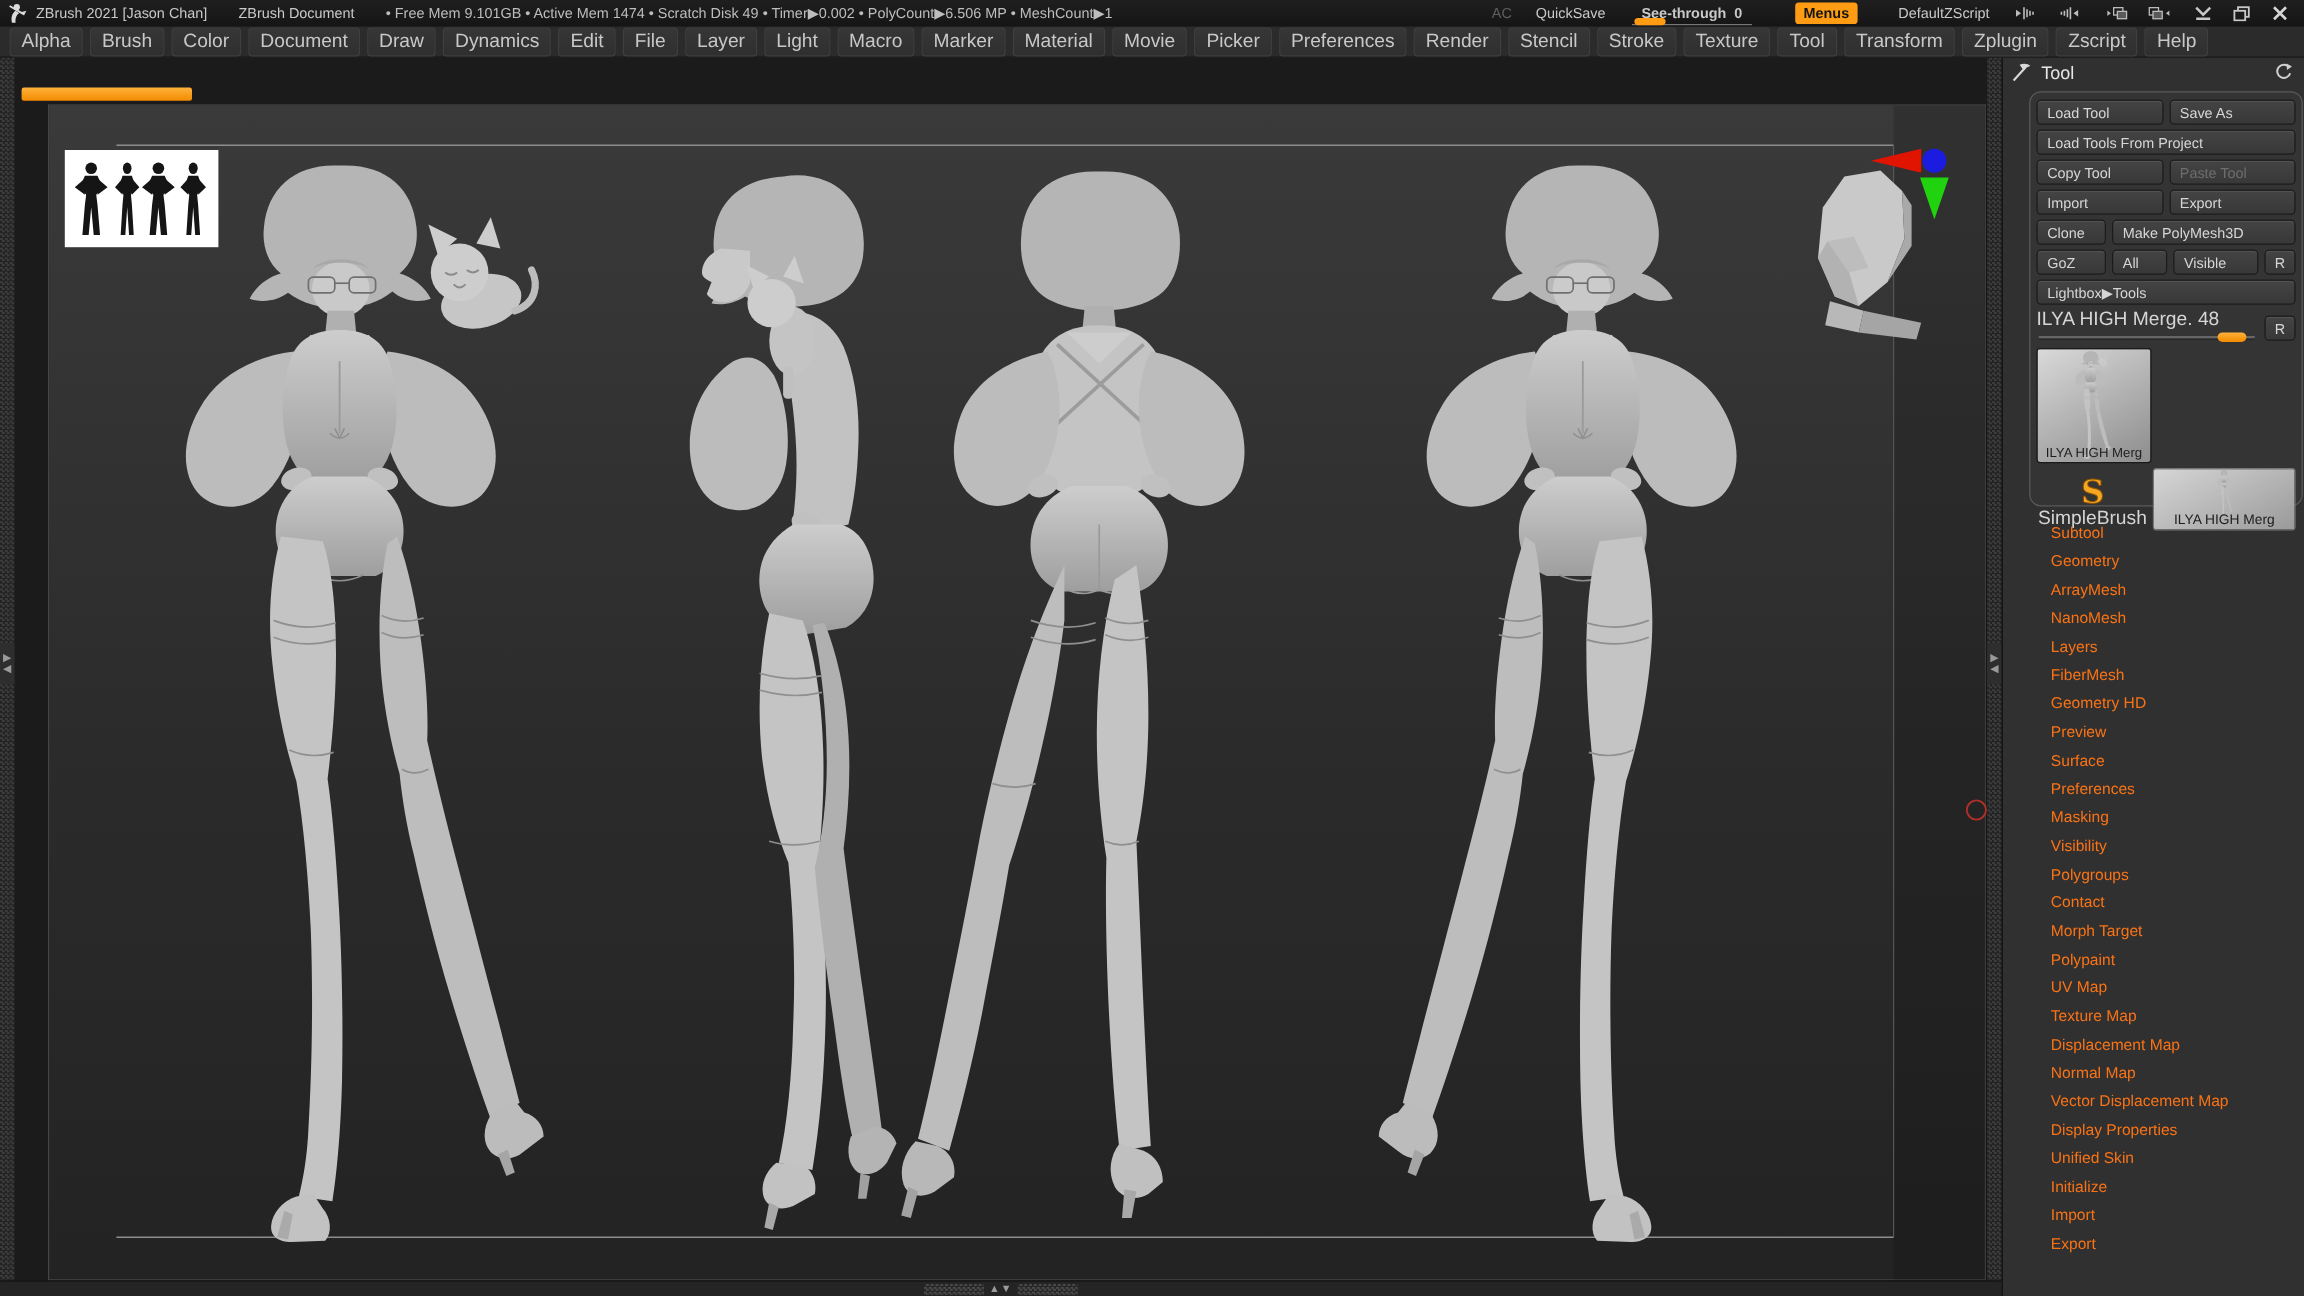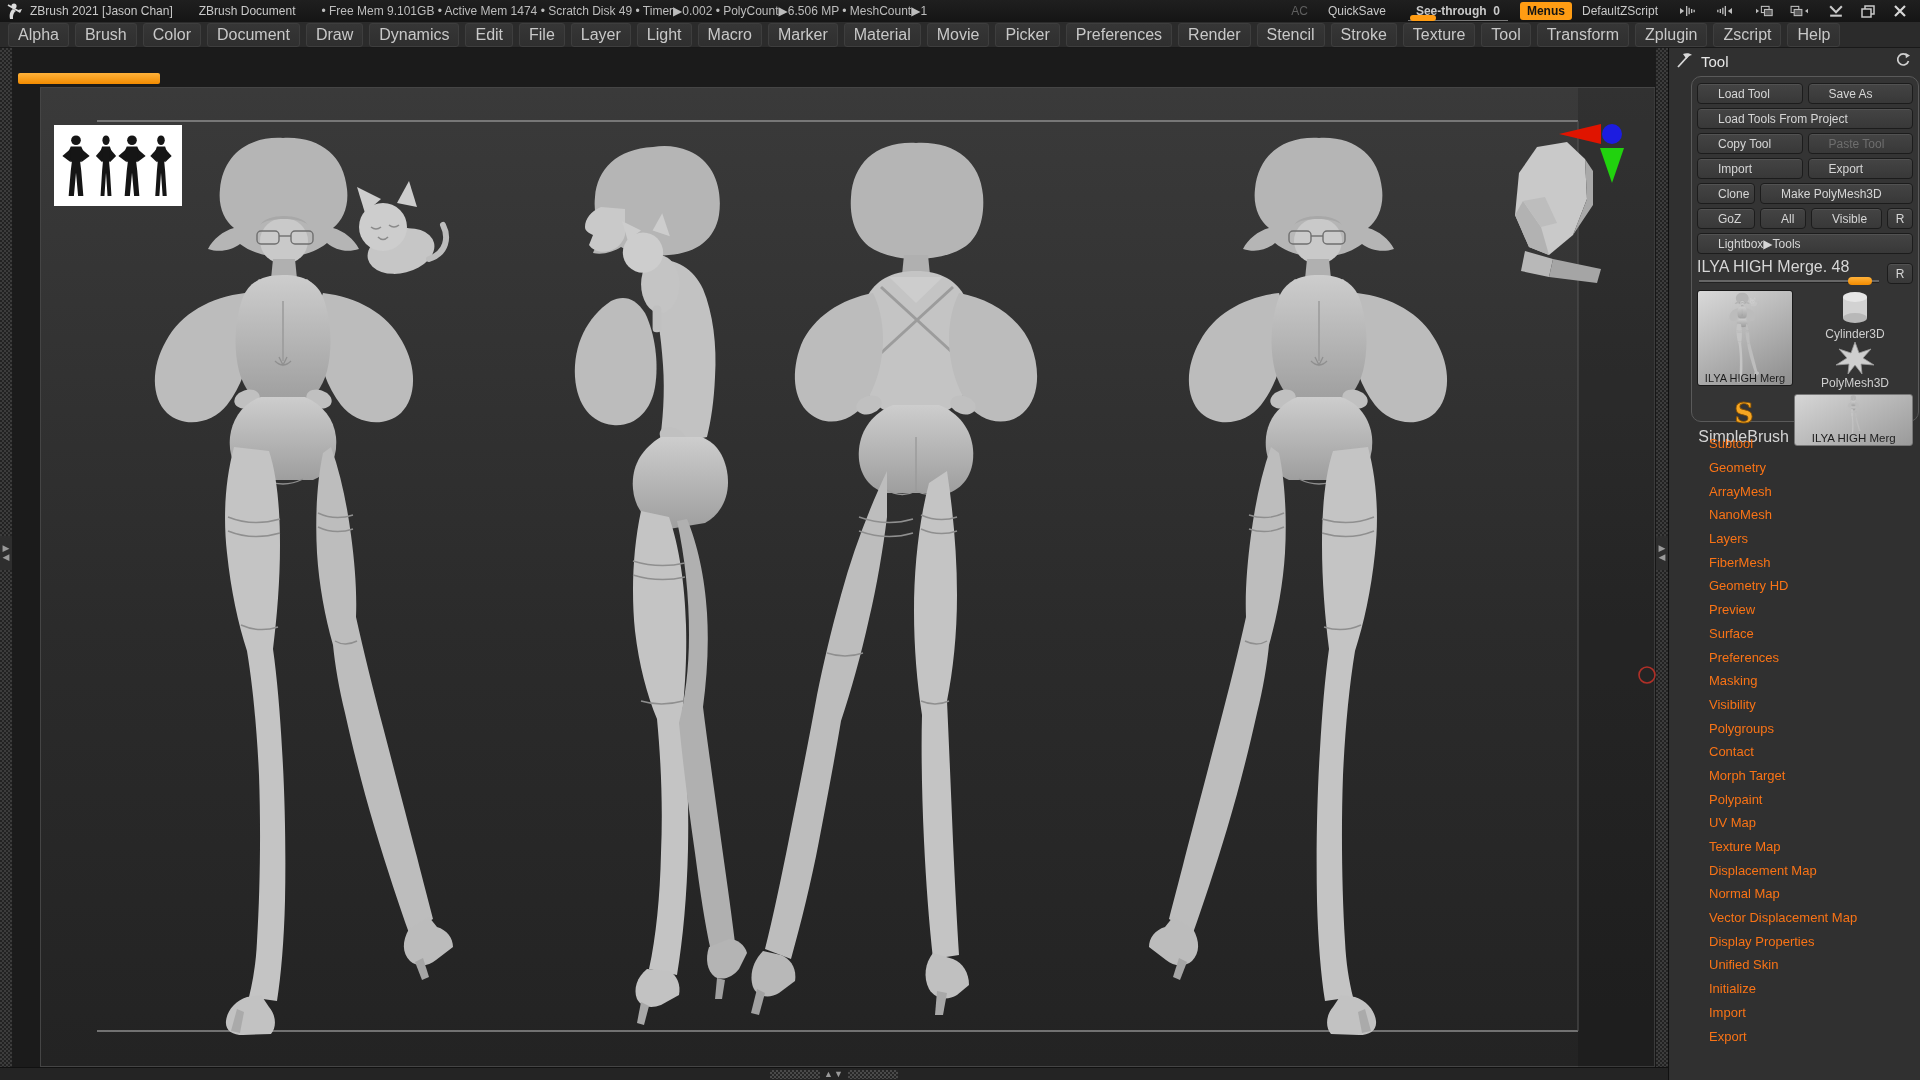--- a/index.html
+++ b/index.html
@@ -14,21 +14,21 @@
   #titlebar .ttl { margin-right:26px; white-space:nowrap; }
   #titlebar .stats { color:#bdbdbd; white-space:nowrap; }
   #titlebar .spacer { flex:1; }
   .tb-item { margin:0 10px; white-space:nowrap; }
   .tb-dim { color:#5f5f5f; }
   .seethrough { position:relative; margin:0 12px; text-align:center; }
   .seethrough .lbl { border-bottom:1px solid #777; padding:0 8px 2px 8px;font-weight:bold; }
   .seethrough .dot { position:absolute; left:2px; bottom:-3px; width:26px; height:6px;
                      border-radius:3px; background:#ff9c13; }
   .menus-btn { background:#ff9c13; color:#141414; border-radius:3px; padding:2px 7px;
-               font-weight:bold; margin:0 0; }
+               font-weight:bold; margin:0 24px; }
   .win-ico { width:20px; height:14px; margin:0 6px; }
   .ico-grp { display:flex; align-items:center; margin:0 6px; }
 
   
   #menubar { position:absolute; left:0; top:22px; width:1920px; height:26px;
              background:#2b2b2b; display:flex; align-items:center; padding-left:8px;
              gap:6px; z-index:39; border-bottom:1px solid #191919;}
   .menu-item { font-size:16px; color:#c8c8c8; background:linear-gradient(#363636,#2f2f2f);
                border:1px solid #3e3e3e; border-radius:3px; padding:2px 9px; white-space:nowrap; }
 
@@ -64,21 +64,21 @@
   #tp-header { position:absolute; left:0; top:0; width:252px; height:26px; display:flex; align-items:center; }
   #tp-header .title { font-size:15px; color:#e6e6e6; margin-left:8px; }
   #tp-header .hicon { width:18px; height:18px; margin-left:6px; }
   #tp-header .ricon { position:absolute; right:10px; top:4px; width:16px; height:16px; }
   #tp-group { position:absolute; left:22px; top:28px; width:228px; height:346px;
               border:1px solid #5a5a5a; border-radius:10px; background:#343434;
               padding:6px 5px; display:flex; flex-direction:column; gap:4px; }
   .btn-row { display:flex; gap:5px; }
   .zbtn { flex:1; height:21px; background:linear-gradient(#444,#383838); border:1px solid #1c1c1c;
           box-shadow:inset 0 1px 0 rgba(255,255,255,.08); border-radius:4px; color:#d6d6d6;
-          font-size:12px; display:flex; align-items:center; padding-left:20px; white-space:nowrap; overflow:hidden; }
+          font-size:12px; display:flex; align-items:center; padding-left:8px; white-space:nowrap; overflow:hidden; }
   .zbtn.disabled { color:#6e6e6e; }
   .zbtn.narrow { flex:0 0 26px; justify-content:center; padding-left:0; }
   .zbtn.w60 { flex:0 0 58px; } .zbtn.w48 { flex:0 0 46px; }
   .slider-row { display:flex; align-items:flex-end; gap:6px; height:26px; }
   .slider-body { flex:1; position:relative; height:26px; }
   .slider-label { font-size:16px; color:#d6d6d6; white-space:nowrap; }
   .slider-track { position:absolute; left:2px; right:2px; bottom:2px; height:2px; background:#666;
                   box-shadow:0 1px 0 #222; }
   .slider-handle { position:absolute; bottom:-1px; left:82%; width:24px; height:8px; border-radius:4px;
                    background:linear-gradient(#ffb23a,#f28b00); }
@@ -446,36 +446,20 @@
     </div>
 
     <div class="thumb-area">
       <div class="thumb-big">
         <svg viewBox="120 120 380 940" width="94" height="94" preserveAspectRatio="xMidYMid meet">
           <use href="#fig-front"></use>
           <use href="#cat"></use>
         </svg>
         <div class="cap">ILYA HIGH Merg</div>
       </div>
-      <div class="thumb-col">
-        <div class="thumb-cell">
-          <svg width="44" height="36" viewBox="0 0 44 36">
-            <path d="M10,7 L34,7 L34,28 L10,28 Z" fill="#d2d2d2"></path>
-            <ellipse cx="22" cy="28" rx="12" ry="5" fill="#b8b8b8"></ellipse>
-            <ellipse cx="22" cy="7" rx="12" ry="5" fill="#e6e6e6"></ellipse>
-          </svg>
-          <div class="cap2">Cylinder3D</div>
-        </div>
-        <div class="thumb-cell">
-          <svg width="40" height="34" viewBox="0 0 40 34">
-            <path d="M20,1 L24,12 L36,8 L28,17 L39,24 L26,23 L27,33 L20,24 L13,33 L14,23 L1,24 L12,17 L4,8 L16,12 Z" fill="#cfcfcf" stroke="#9a9a9a" stroke-width="0.8"></path>
-          </svg>
-          <div class="cap2">PolyMesh3D</div>
-        </div>
-      </div>
     </div>
     <div class="thumb-row2">
       <div class="thumb-cell-s">
         <svg width="30" height="28" viewBox="0 0 30 28">
           <text x="15" y="23" text-anchor="middle" font-size="27" font-family="DejaVu Serif, serif" font-weight="bold" fill="#f5a623" stroke="#8a5200" stroke-width="0.8">S</text>
         </svg>
         <div class="cap2">SimpleBrush</div>
       </div>
       <div class="thumb-sel">
         <svg viewBox="160 130 320 920" width="120" height="40" preserveAspectRatio="xMidYMid meet" style="display:block;margin:0 auto;">

